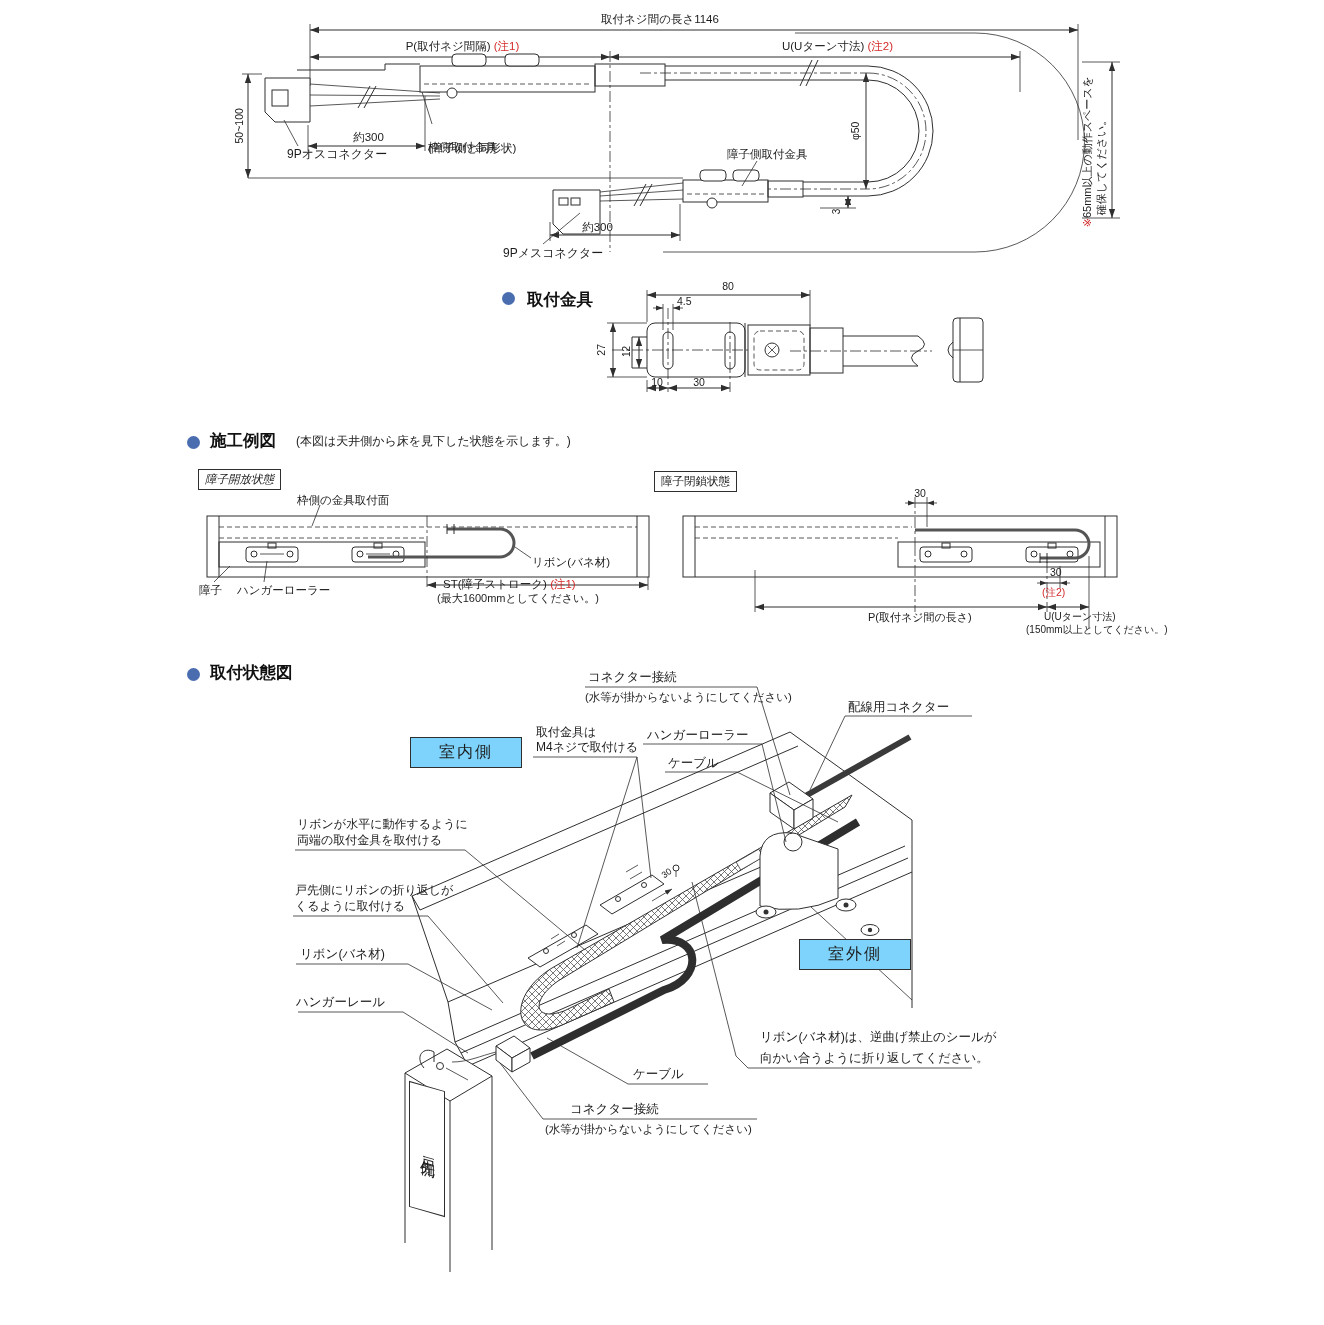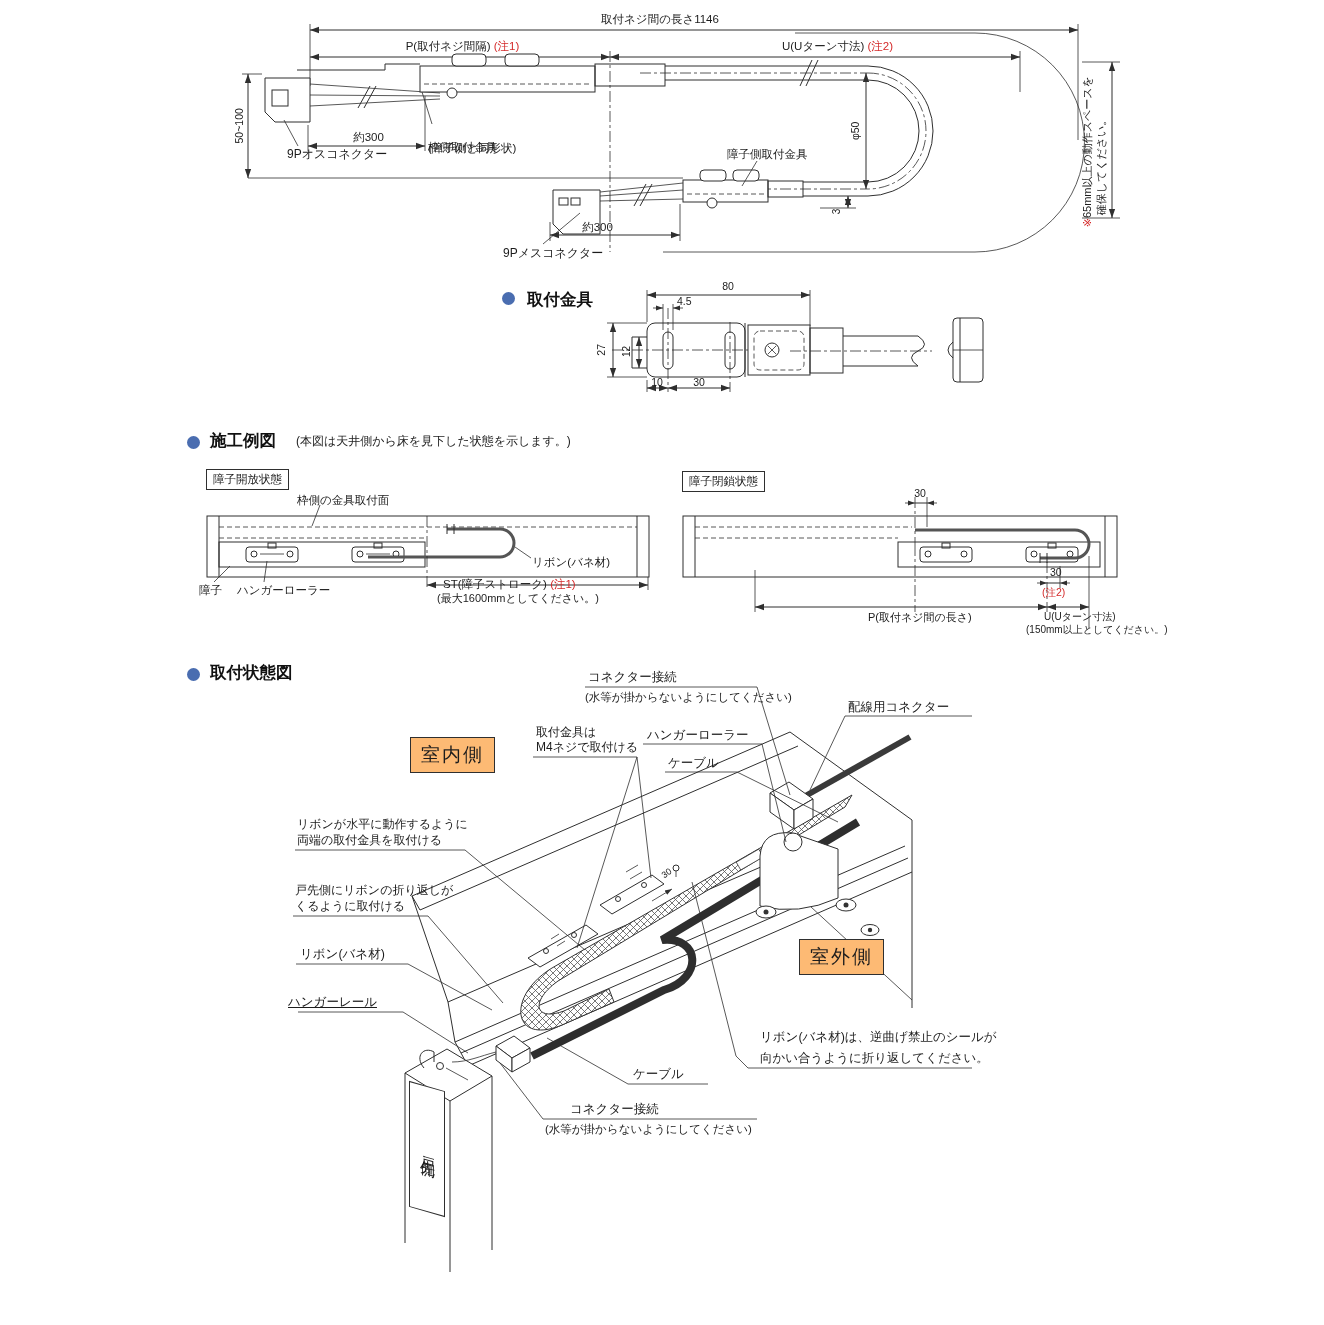--- a/index.html
+++ b/index.html
@@ -15,21 +15,21 @@
   .wfill{fill:#fff;}
   .lbl{position:absolute;font-size:12px;white-space:nowrap;z-index:3;line-height:1.3;color:#1c1c1c;}
   .c{text-align:center;}
   .s11{font-size:11px;}.s115{font-size:11.5px;}.s105{font-size:10.5px;}.s10{font-size:10px;}
   .s125{font-size:12.5px;}.s9{font-size:9px;}
   .red{color:var(--red,#d42a2a);}
   .rot{transform:rotate(-90deg);transform-origin:center;}
   .h{position:absolute;font-weight:bold;font-size:16.5px;color:#111;z-index:3;white-space:nowrap;}
   .bullet{position:absolute;width:13px;height:13px;border-radius:50%;background:var(--accent,#4a6db0);z-index:3;}
   .state-box{position:absolute;border:1px solid #2f2f2f;padding:2px 6px;font-size:11.5px;background:#fff;z-index:3;white-space:nowrap;}
-  .side-box{position:absolute;border:1.5px solid #2f2f2f;background:#fdba74;padding:4px 10px;font-size:19px;letter-spacing:2px;z-index:3;white-space:nowrap;}
+  .side-box{position:absolute;border:1.5px solid #2f2f2f;background:#7dd3fc;padding:4px 28px;font-size:16px;letter-spacing:2px;z-index:3;white-space:nowrap;}
   .door-edge-box{position:absolute;left:409px;top:1086px;width:34px;height:124px;border:1px solid #2f2f2f;
      background:#fff;transform:skewY(16deg);display:flex;align-items:center;justify-content:center;z-index:2;}
   .door-edge-box .vt{writing-mode:vertical-rl;font-size:15px;letter-spacing:3px;}
   .foot{position:absolute;font-size:12px;color:var(--red,#d42a2a);z-index:3;white-space:nowrap;}
   .rot35{transform:rotate(-35deg);transform-origin:center;}
 </style>
 </head>
 <body>
 
 <div class="page">
@@ -352,31 +352,31 @@
   <div class="lbl c s105" style="left:704px;top:280px;width:48px;">80</div>
   <div class="lbl s105" style="left:677px;top:295px;">4.5</div>
   <div class="lbl c s105 rot" style="left:582px;top:343px;width:40px;">27</div>
   <div class="lbl c s10 rot" style="left:606px;top:345px;width:40px;">12</div>
   <div class="lbl c s105" style="left:645px;top:376px;width:24px;">10</div>
   <div class="lbl c s105" style="left:686px;top:376px;width:26px;">30</div>
 
   <div class="bullet" style="left:187px;top:436px;"></div>
   <div class="h" style="left:210px;top:430px;">施工例図</div>
   <div class="lbl" style="left:296px;top:434px;">(本図は天井側から床を見下した状態を示します。)</div>
-  <div class="state-box" style="left:206px;top:469px;">障子開放状態</div>
+  <div class="state-box" style="left:198px;top:469px;font-style:italic;">障子開放状態</div>
   <div class="lbl s115" style="left:297px;top:493px;">枠側の金具取付面</div>
   <div class="lbl s115" style="left:532px;top:555px;">リボン(バネ材)</div>
   <div class="lbl s115" style="left:199px;top:583px;">障子</div>
   <div class="lbl s115" style="left:237px;top:583px;">ハンガーローラー</div>
   <div class="lbl s115" style="left:443px;top:577px;">
     <span>ST(障子ストローク)</span>
     <span class="red">(注1)</span>
   </div>
   <div class="lbl s11" style="left:437px;top:591px;">(最大1600mmとしてください。)</div>
-  <div class="state-box" style="left:682px;top:471px;text-align:right;">障子閉鎖状態</div>
+  <div class="state-box" style="left:654px;top:471px;text-align:right;">障子閉鎖状態</div>
   <div class="lbl c s105" style="left:906px;top:487px;width:28px;">30</div>
   <div class="lbl s105" style="left:1050px;top:566px;">30</div>
   <div class="lbl s105 red" style="left:1042px;top:586px;">(注2)</div>
   <div class="lbl s11" style="left:868px;top:610px;">P(取付ネジ間の長さ)</div>
   <div class="lbl s10" style="left:1044px;top:610px;">U(Uターン寸法)</div>
   <div class="lbl s10" style="left:1026px;top:623px;">(150mm以上としてください。)</div>
 
   <div class="bullet" style="left:187px;top:668px;"></div>
   <div class="h" style="left:210px;top:662px;text-align:center;">取付状態図</div>
   <div class="side-box" style="left:410px;top:737px;">室内側</div>
@@ -389,21 +389,21 @@
   <div class="lbl s125" style="left:848px;top:699px;">配線用コネクター</div>
   <div class="lbl s125" style="left:647px;top:727px;">ハンガーローラー</div>
   <div class="lbl s125" style="left:668px;top:755px;">ケーブル</div>
   <div class="lbl" style="left:536px;top:725px;">取付金具は</div>
   <div class="lbl" style="left:536px;top:740px;">M4ネジで取付ける</div>
   <div class="lbl" style="left:297px;top:817px;">リボンが水平に動作するように</div>
   <div class="lbl" style="left:297px;top:833px;">両端の取付金具を取付ける</div>
   <div class="lbl" style="left:295px;top:883px;">戸先側にリボンの折り返しが</div>
   <div class="lbl" style="left:295px;top:899px;">くるように取付ける</div>
   <div class="lbl s125" style="left:300px;top:946px;">リボン(バネ材)</div>
-  <div class="lbl s125" style="left:288px;top:994px;text-decoration:underline;">ハンガーレール</div>
+  <div class="lbl s125" style="left:296px;top:994px;">ハンガーレール</div>
   <div class="lbl s125" style="left:633px;top:1066px;">ケーブル</div>
   <div class="lbl s125" style="left:570px;top:1101px;">コネクター接続</div>
   <div class="lbl s115" style="left:545px;top:1122px;">(水等が掛からないようにしてください)</div>
   <div class="lbl s125" style="left:760px;top:1029px;">リボン(バネ材)は、逆曲げ禁止のシールが</div>
   <div class="lbl s125" style="left:760px;top:1050px;">向かい合うように折り返してください。</div>
   <div class="lbl c s9 rot35" style="left:652px;top:868px;width:30px;">30</div>
 
 
 </div>
 

